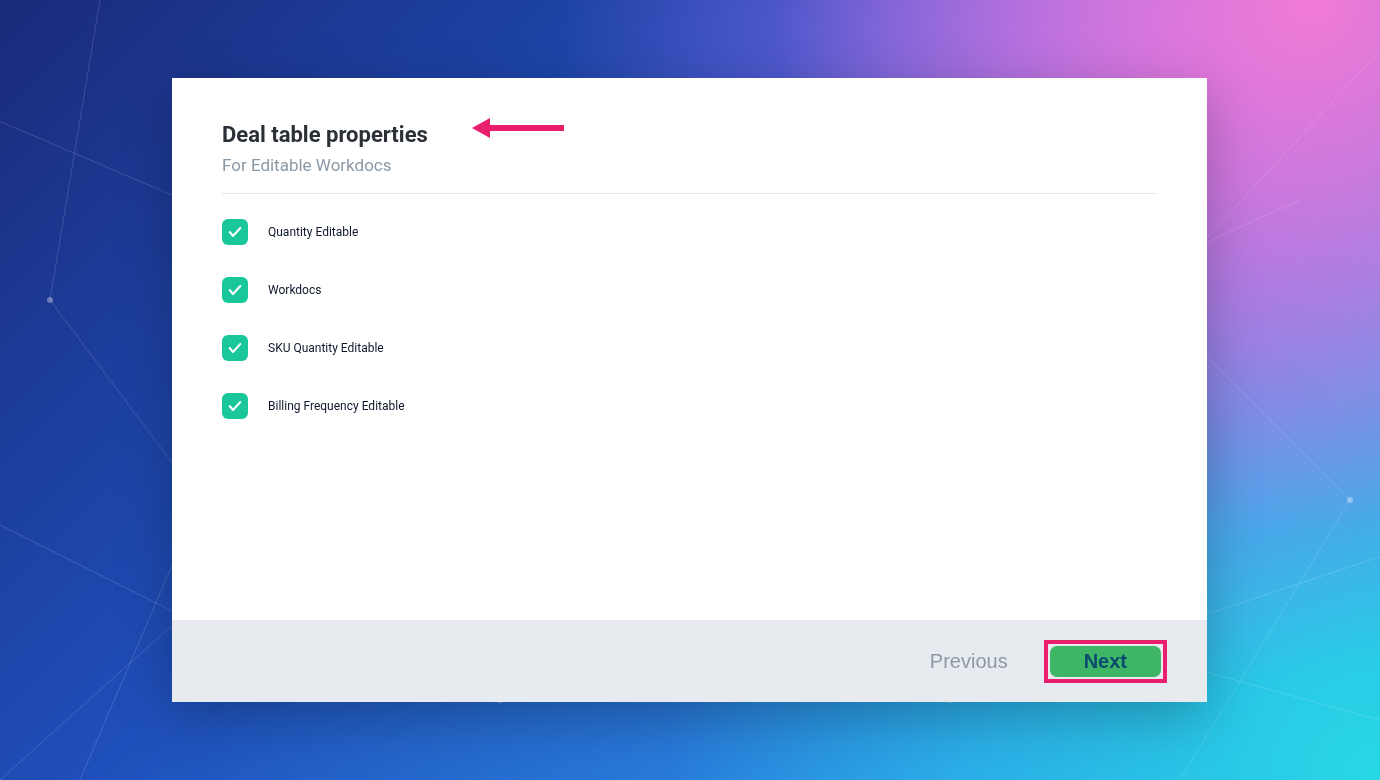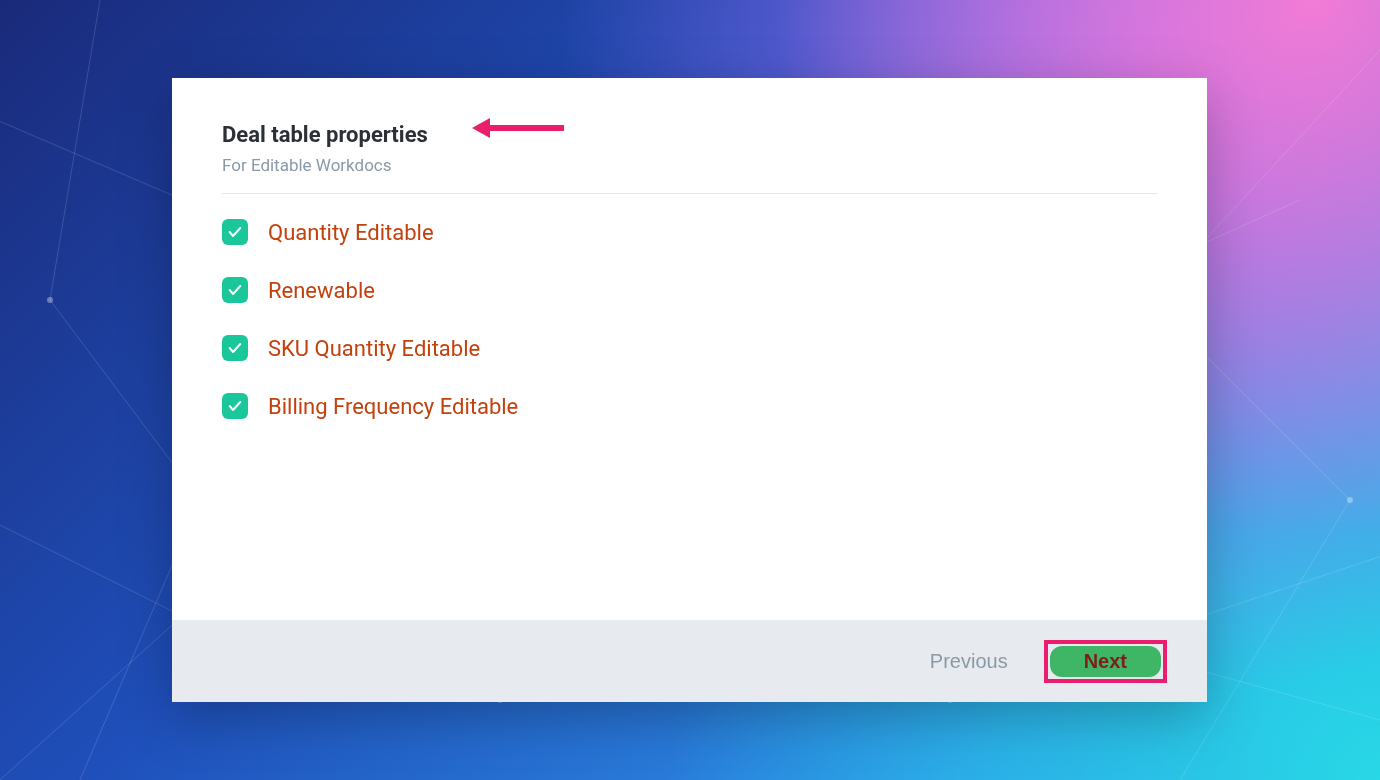--- a/index.html
+++ b/index.html
@@ -80,22 +80,22 @@
   .chk svg {
     width: 16px;
     height: 16px;
     stroke: #ffffff;
     stroke-width: 3;
     fill: none;
     stroke-linecap: round;
     stroke-linejoin: round;
   }
   .prop-label {
-    font-size: 22px;
-    color: #c2410c;
+    font-size: 12px;
+    color: #0f172a;
   }
   .panel-footer {
     height: 82px;
     background: #e7ebef;
     display: flex;
     align-items: center;
     justify-content: flex-end;
     padding: 0 40px;
     gap: 30px;
   }
@@ -107,27 +107,27 @@
     cursor: pointer;
     padding: 10px 6px;
   }
   .btn-next-wrap {
     border: 4px solid #e91e6d;
     padding: 2px;
     display: inline-block;
   }
   .btn-next {
     background: #3fb566;
-    color: #7f1d1d;
+    color: #0c4a6e;
     font-size: 20px;
     font-weight: 600;
     border: none;
     padding: 4px 34px;
     cursor: pointer;
-    border-radius: 12px;
+    border-radius: 7px;
   }
   .annot-arrow {
     position: absolute;
     left: 472px;
     top: 116px;
     width: 95px;
     height: 24px;
     pointer-events: none;
   }
 </style>
@@ -177,21 +177,21 @@
           </div>
           <span class="prop-label">Quantity Editable</span>
         </div>
 
         <div class="prop-row">
           <div class="chk">
             <svg viewBox="0 0 24 24">
                 <polyline points="4 12 9 18 20 6"></polyline>
               </svg>
           </div>
-          <span class="prop-label">Renewable</span>
+          <span class="prop-label">Workdocs</span>
         </div>
 
 
         <div class="prop-row">
           <div class="chk">
             <svg viewBox="0 0 24 24">
                 <polyline points="4 12 9 18 20 6"></polyline>
               </svg>
           </div>
           <span class="prop-label">SKU Quantity Editable</span>

